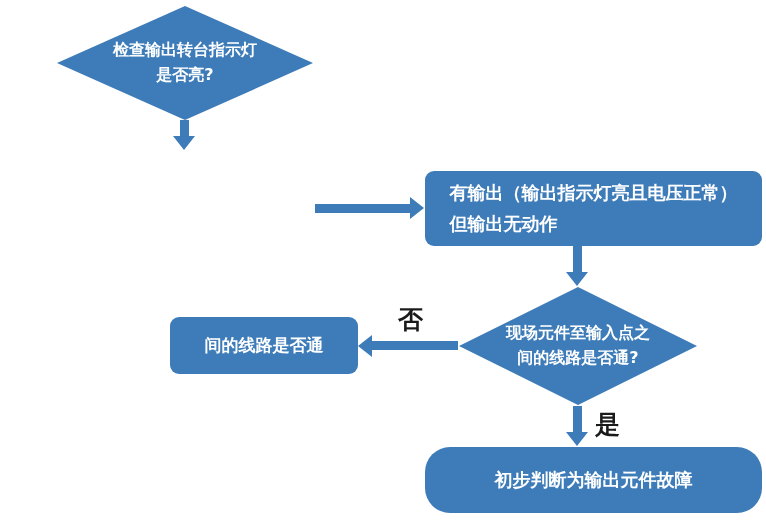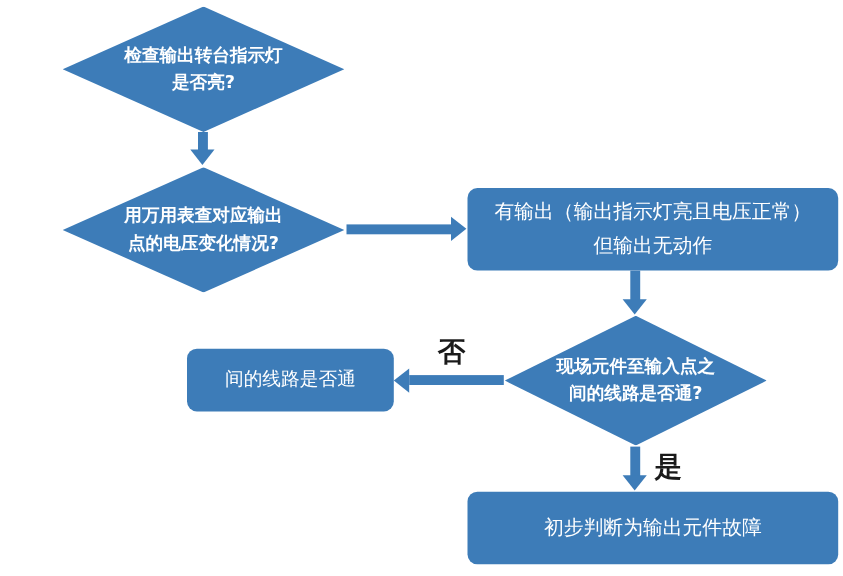--- a/index.html
+++ b/index.html
@@ -16,21 +16,21 @@
   .diamond{
     position:absolute;background:var(--shape-color);
     clip-path:polygon(50% 0,100% 50%,50% 100%,0 50%);
     display:flex;align-items:center;justify-content:center;
     color:var(--text-color);font-weight:700;font-size:16px;line-height:1.55;
     text-align:center;white-space:pre-line;
   }
   .rect{
     position:absolute;background:var(--shape-color);border-radius:9px;
     display:flex;align-items:center;justify-content:center;
-    color:var(--text-color);font-weight:400;text-align:center;
+    color:var(--text-color);font-weight:700;text-align:left;
     white-space:pre-line;line-height:1.7;
   }
   .shaft{position:absolute;background:var(--shape-color);}
   .head{position:absolute;width:0;height:0;}
   .head.down{border-left:11px solid transparent;border-right:11px solid transparent;border-top:14px solid var(--shape-color);}
   .head.right{border-top:11px solid transparent;border-bottom:11px solid transparent;border-left:14px solid var(--shape-color);}
   .head.left{border-top:11px solid transparent;border-bottom:11px solid transparent;border-right:14px solid var(--shape-color);}
   .edge-label{
     position:absolute;color:var(--label-color);font-size:25px;font-weight:700;
     font-family:"DejaVu Sans","Liberation Sans",sans-serif;
@@ -40,22 +40,20 @@
 <body>
 
 <div class="canvas">
 
   <div class="diamond" style="left:57px;top:6px;width:256px;height:114px;">检查输出转台指示灯
 是否亮?</div>
 
   <div class="shaft" style="left:180px;top:120px;width:9px;height:17px;"></div>
   <div class="head down" style="left:173px;top:136px;"></div>
 
-  <div class="diamond" style="left:57px;top:152px;width:256px;height:114px;">用万用表查对应输出
-点的电压变化情况?</div>
 
   <div class="shaft" style="left:315px;top:204px;width:96px;height:9px;"></div>
   <div class="head right" style="left:410px;top:197px;"></div>
 
   <div class="rect" style="left:425px;top:171px;width:337px;height:75px;font-size:18px;">有输出（输出指示灯亮且电压正常）
 但输出无动作</div>
 
   <div class="shaft" style="left:573px;top:246px;width:9px;height:28px;"></div>
   <div class="head down" style="left:566px;top:272px;"></div>
 
@@ -65,15 +63,15 @@
   <div class="shaft" style="left:372px;top:341px;width:86px;height:9px;"></div>
   <div class="head left" style="left:358px;top:335px;"></div>
   <div class="edge-label" style="left:398px;top:303px;">否</div>
 
   <div class="rect" style="left:170px;top:317px;width:188px;height:57px;font-size:17px;">间的线路是否通</div>
 
   <div class="shaft" style="left:573px;top:406px;width:9px;height:28px;"></div>
   <div class="head down" style="left:566px;top:432px;"></div>
   <div class="edge-label" style="left:595px;top:408px;">是</div>
 
-  <div class="rect" style="left:425px;top:447px;width:337px;height:66px;font-size:18px;">初步判断为输出元件故障</div>
+  <div class="rect" style="left:425px;top:447px;width:337px;height:66px;font-size:18px;border-radius:25px;">初步判断为输出元件故障</div>
 
 </div>
 
 </body></html>

